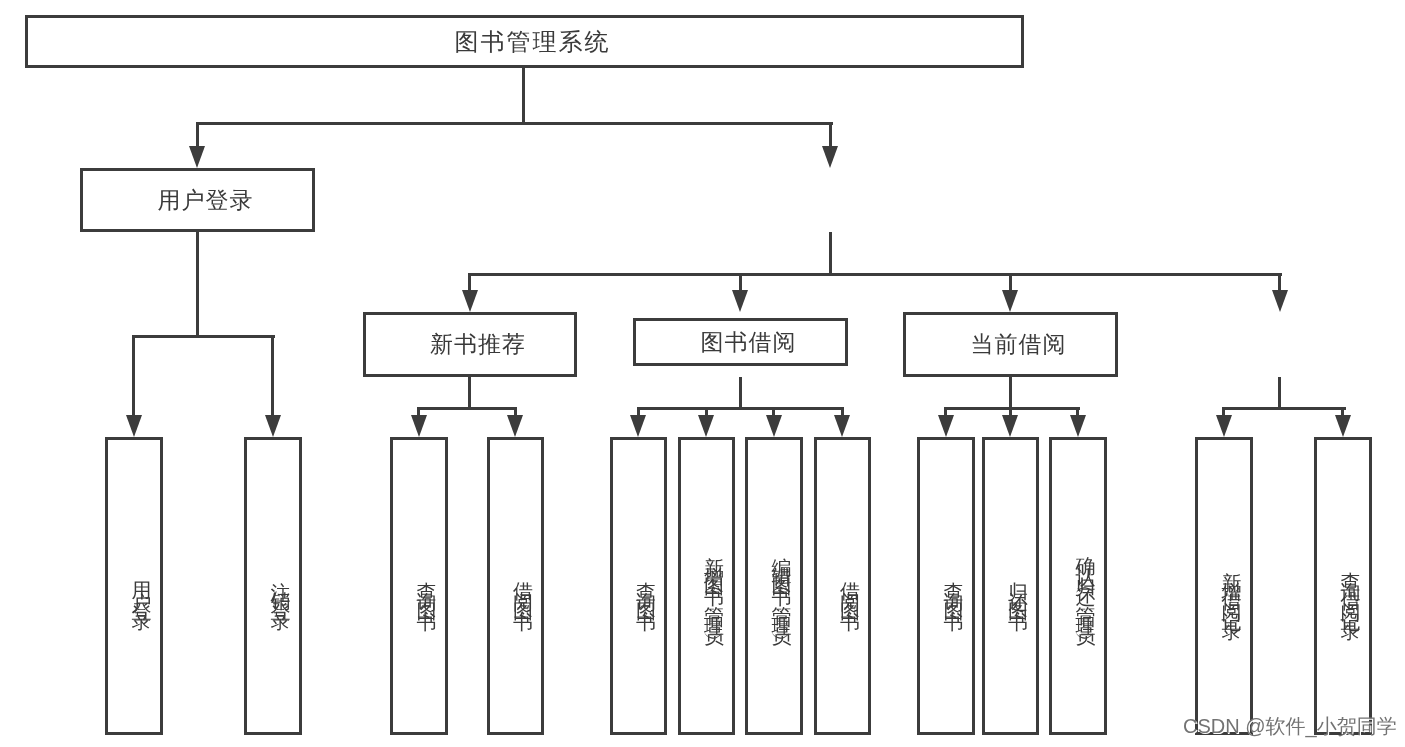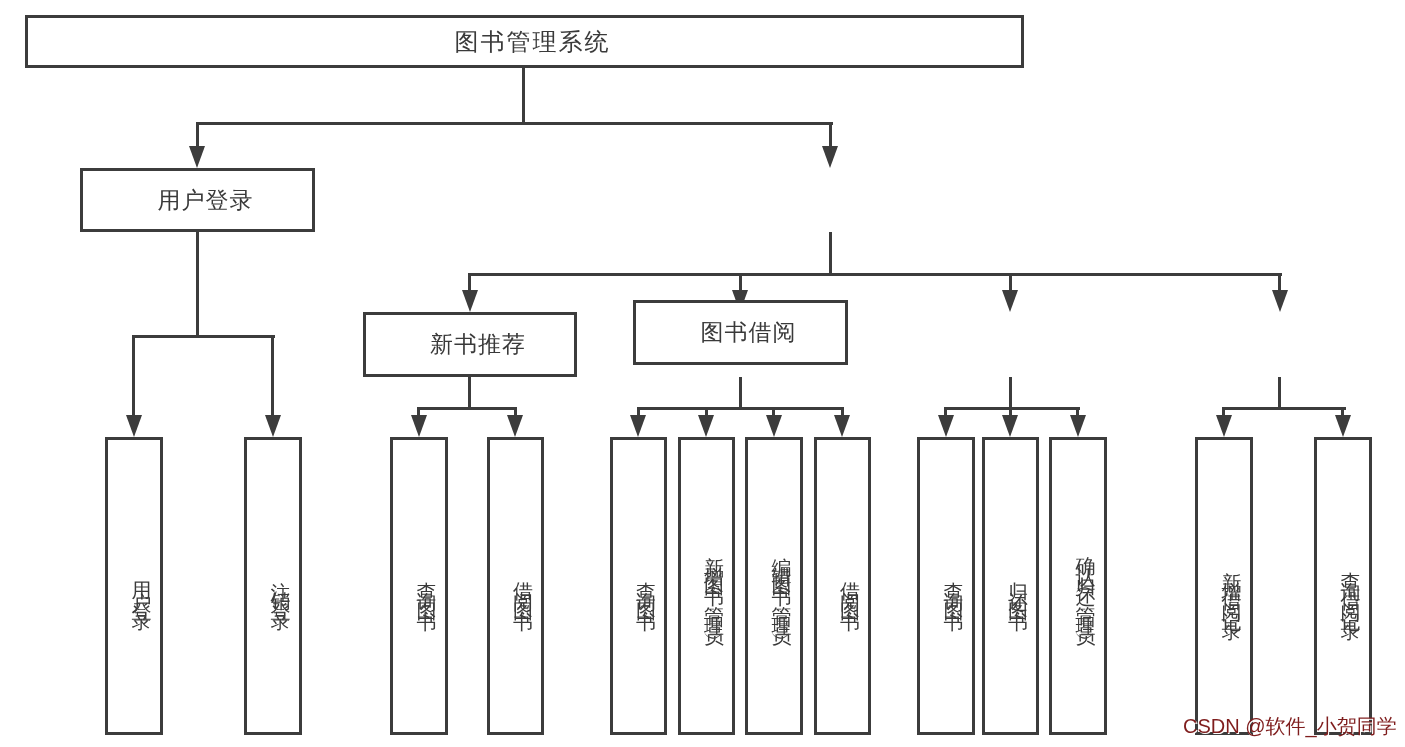--- a/index.html
+++ b/index.html
@@ -52,21 +52,21 @@
     height: 0;
     border-left: 8px solid transparent;
     border-right: 8px solid transparent;
     border-top: 22px solid #3c3c3c;
   }
   .watermark {
     position: absolute;
     left: 1183px;
     top: 713px;
     font-size: 20px;
-    color: #7f1d1d;
+    color: #737373;
     white-space: nowrap;
     text-shadow: 1px 1px 0 #ffffff;
   }
 </style>
 </head>
 <body>
 
 <div class="canvas">
 
   <div class="line" style="left:522px;top:68px;width:3px;height:56px"></div>
@@ -126,21 +126,22 @@
   <div class="line" style="left:1222px;top:407px;width:3px;height:12px"></div>
   <div class="arrow" style="left:1216px;top:415px"></div>
   <div class="line" style="left:1341px;top:407px;width:3px;height:12px"></div>
   <div class="arrow" style="left:1335px;top:415px"></div>
 
   <div class="box hbox rootbox" style="left:25px;top:15px;width:999px;height:53px">图书管理系统</div>
 
   <div class="box hbox" style="left:80px;top:168px;width:235px;height:64px">用户登录</div>
 
   <div class="box hbox" style="left:363px;top:312px;width:214px;height:65px">新书推荐</div>
-  <div class="box hbox" style="left:633px;top:300px;width:215px;height:65px">图书借阅</div>
+  <div class="box hbox" style="left:633px;top:318px;width:215px;height:48px">图书借阅</div>
+  <div class="box hbox" style="left:903px;top:312px;width:215px;height:65px">当前借阅</div>
 
   <div class="box vbox" style="left:105px;top:437px;width:58px;height:298px">用户登录</div>
   <div class="box vbox" style="left:244px;top:437px;width:58px;height:298px">注销登录</div>
 
   <div class="box vbox" style="left:390px;top:437px;width:58px;height:298px">查询图书</div>
   <div class="box vbox" style="left:487px;top:437px;width:57px;height:298px">借阅图书</div>
 
   <div class="box vbox" style="left:610px;top:437px;width:57px;height:298px">查询图书</div>
   <div class="box vbox" style="left:678px;top:437px;width:57px;height:298px">新增图书（管理员）</div>
   <div class="box vbox" style="left:745px;top:437px;width:58px;height:298px">编辑图书（管理员）</div>

